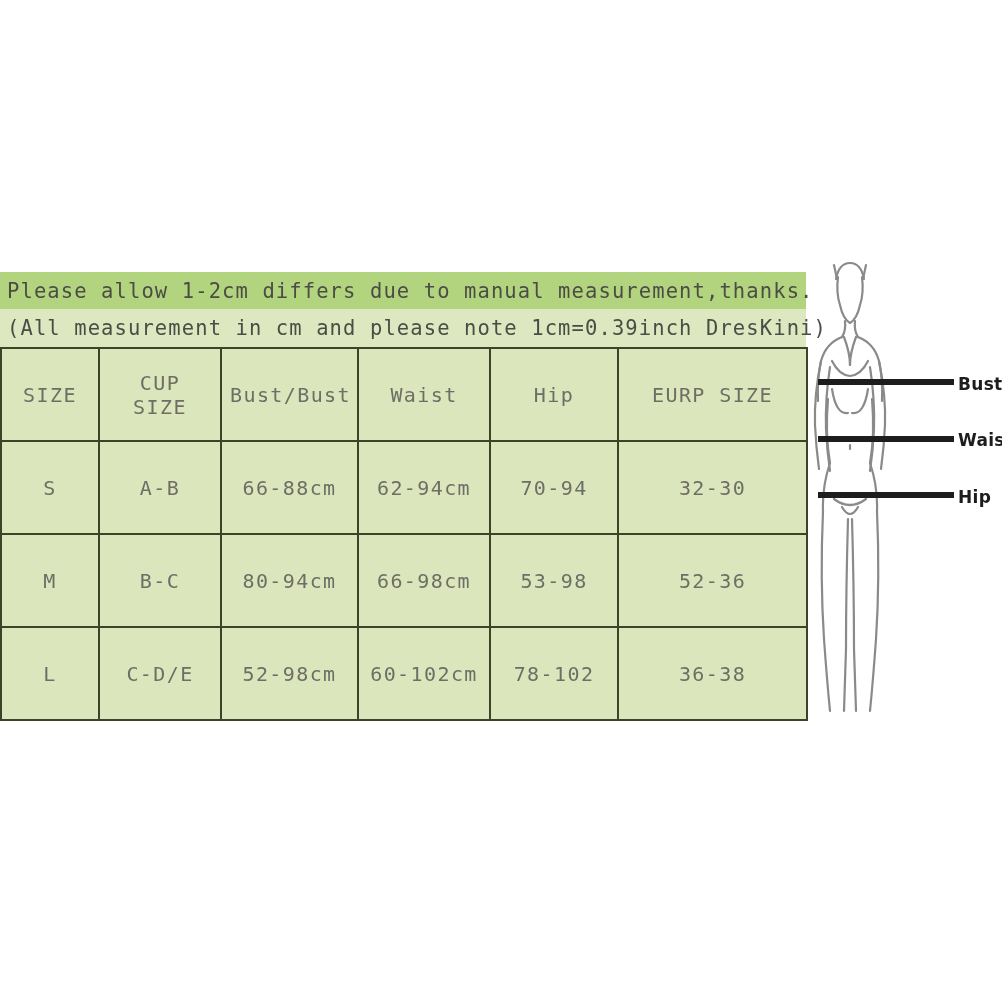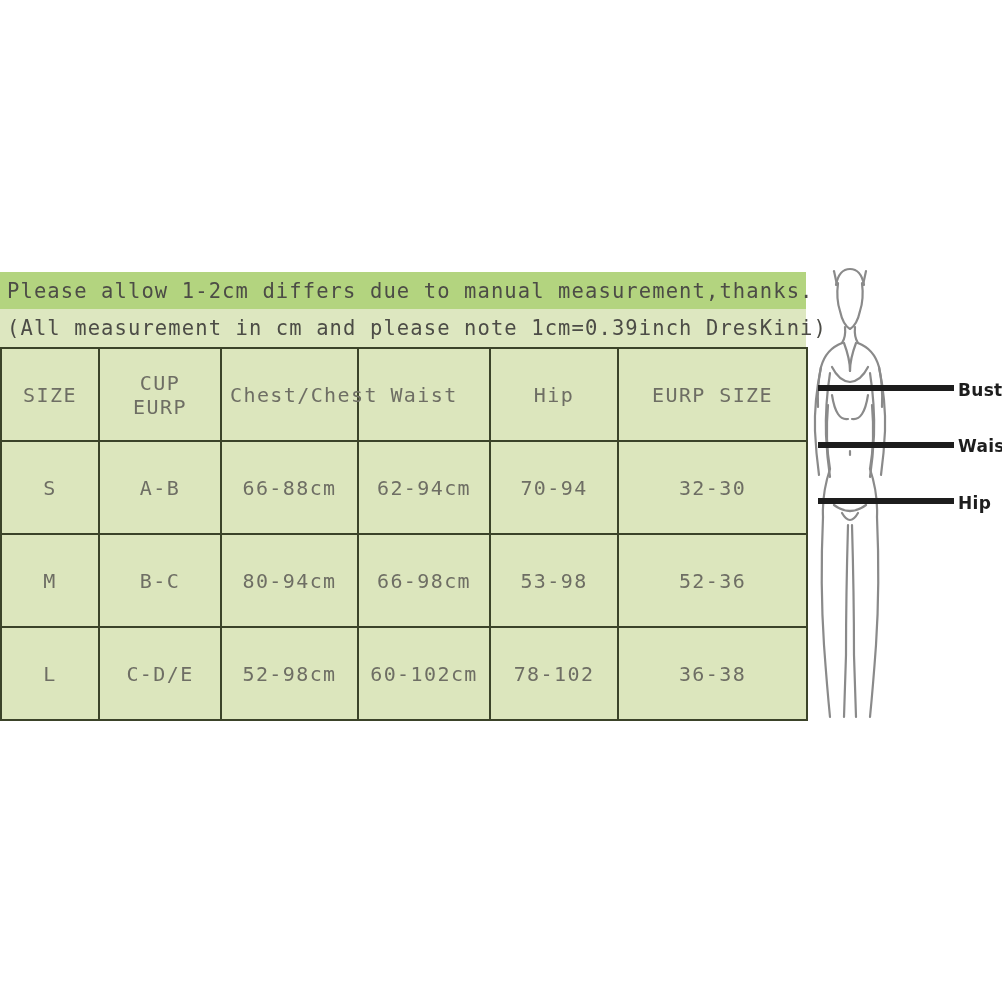--- a/index.html
+++ b/index.html
@@ -79,21 +79,21 @@
   .col-hip   { width: 128px; }
   .col-eurp  { width: 189px; }
 
   .hdr { font-size: 19.5px; }
   .cell-sm { font-size: 19px; }
 
   
   #figure-panel {
     position: absolute;
     left: 806px;
-    top: 255px;
+    top: 249px;
     width: 156px;
     height: 470px;
   }
   #figure-svg {
     position: absolute;
     left: 0; top: 0;
   }
   .meas-label {
     position: absolute;
     color: #1d1d1d;
@@ -121,22 +121,22 @@
       <col class="col-size">
         <col class="col-cup">
         <col class="col-bust">
       <col class="col-waist">
         <col class="col-hip">
         <col class="col-eurp">
     </colgroup>
     <tbody>
       <tr>
         <td class="hdr">SIZE</td>
-        <td class="hdr">CUP EURP</td>
-        <td class="hdr">Chest/Chest</td>
+        <td class="hdr">CUP SIZE</td>
+        <td class="hdr">Bust/Bust</td>
         <td class="hdr">Waist</td>
         <td class="hdr">Hip</td>
         <td class="hdr">EURP SIZE</td>
       </tr>
 
       <tr>
         <td>S</td>
         <td>A-B</td>
         <td class="cell-sm">66-88cm</td>
         <td class="cell-sm">62-94cm</td>

